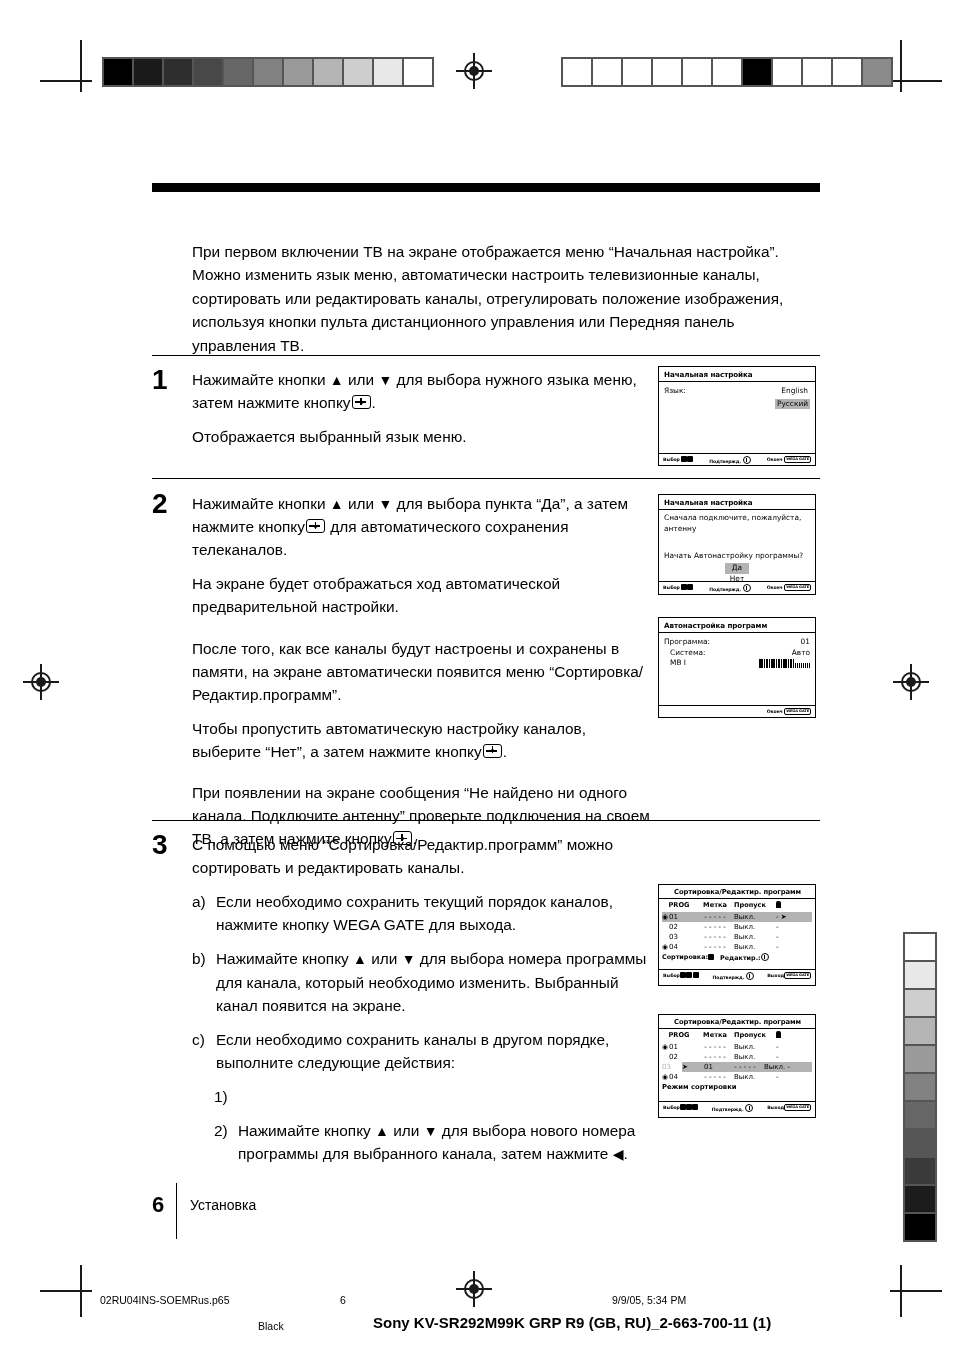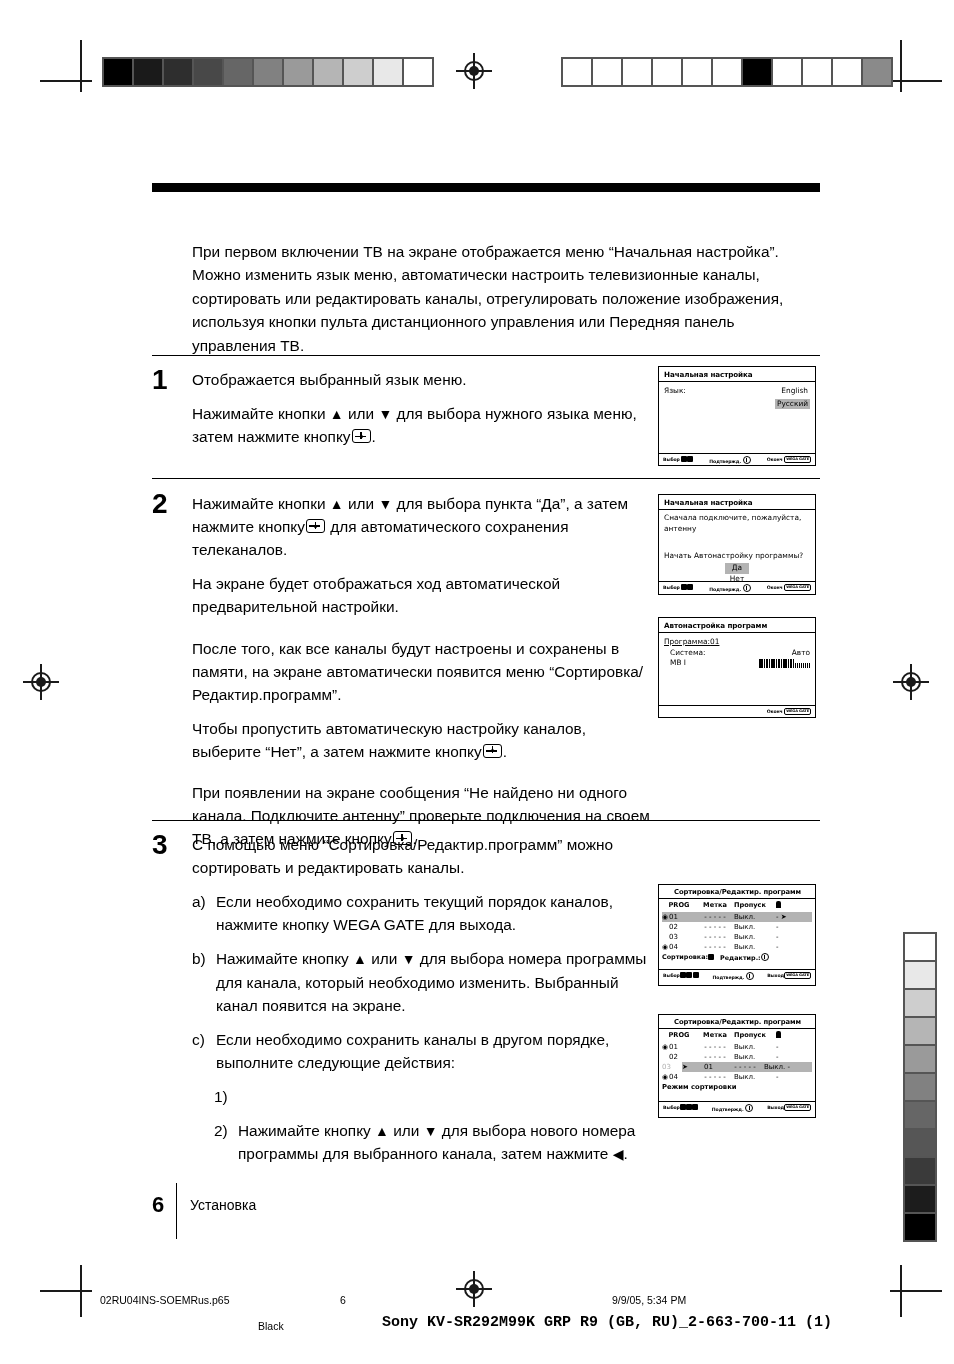--- a/index.html
+++ b/index.html
@@ -164,28 +164,28 @@
 
   <div class="title-rule"></div>
 
   <div class="intro">При первом включении ТВ на экране отображается меню “Начальная настройка”. Можно изменить язык меню, автоматически настроить телевизионные каналы, сортировать или редактировать каналы, отрегулировать положение изображения, используя кнопки пульта дистанционного управления или Передняя панель управления ТВ.</div>
 
   <div class="hr" style="top:355px;"></div>
 
   <div class="step" style="left:152px;top:368px;width:500px;">
     <div class="num">1</div>
     <div class="body">
-      <div class="para">Отображается выбранный язык меню.</div>
       <div class="para">
         <span>Нажимайте кнопки</span>
         <span class="ar">▲</span>
         <span>или</span>
         <span class="ar">▼</span>
         <span>для выбора нужного языка меню, затем нажмите кнопку</span><span class="key"><i class="v"></i><i class="h"></i><i class="d"></i></span>.
       </div>
+      <div class="para">Отображается выбранный язык меню.</div>
     </div>
   </div>
 
   <div class="osd" style="left:658px;top:366px;height:100px;">
     <div class="hd">Начальная настройка</div>
     <div class="ct" style="height:67px;">
       <div class="row" style="justify-content:space-between;">
         <span>Язык:</span>
         <span style="padding:0 2px;">English</span>
       </div>
@@ -240,21 +240,21 @@
     <div class="ft">
       <span><span>Выбор</span> <span class="sq-i"></span><span class="sq-i"></span></span>
       <span><span>Подтвержд.</span> <span class="cir"></span></span>
       <span><span>Оконч</span> <span class="mini">WEGA GATE</span></span>
     </div>
   </div>
 
   <div class="osd" style="left:658px;top:617px;height:101px;">
     <div class="hd">Автонастройка программ</div>
     <div class="ct" style="height:68px;">
-      <div class="row" style="justify-content:flex-start;text-decoration:underline;">
+      <div class="row" style="justify-content:space-between;">
         <span>Программа:</span>
         <span>01</span>
       </div>
       <div class="row" style="justify-content:space-between;padding-left:6px;">
         <span>Система:</span>
         <span>Авто</span>
       </div>
       <div class="row" style="justify-content:space-between;padding-left:6px;align-items:center;">
         <span>МВ I</span>
         <span class="bars" id="sigbars">
@@ -430,15 +430,15 @@
   </div>
 
   <div class="pnum">6</div>
   <div class="pdiv"></div>
   <div class="plabel">Установка</div>
 
   <div class="prn" style="left:100px;top:1294px;">02RU04INS-SOEMRus.p65</div>
   <div class="prn" style="left:340px;top:1294px;">6</div>
   <div class="prn" style="left:612px;top:1294px;">9/9/05, 5:34 PM</div>
   <div class="prn" style="left:258px;top:1320px;">Black</div>
-  <div class="prn b" style="left:382px;top:1314px;font-family:Liberation Mono, monospace;">Sony KV-SR292M99K GRP R9 (GB, RU)_2-663-700-11 (1)</div>
+  <div class="prn b" style="left:373px;top:1314px;">Sony KV-SR292M99K GRP R9 (GB, RU)_2-663-700-11 (1)</div>
 
 </div>
 
 </body></html>

